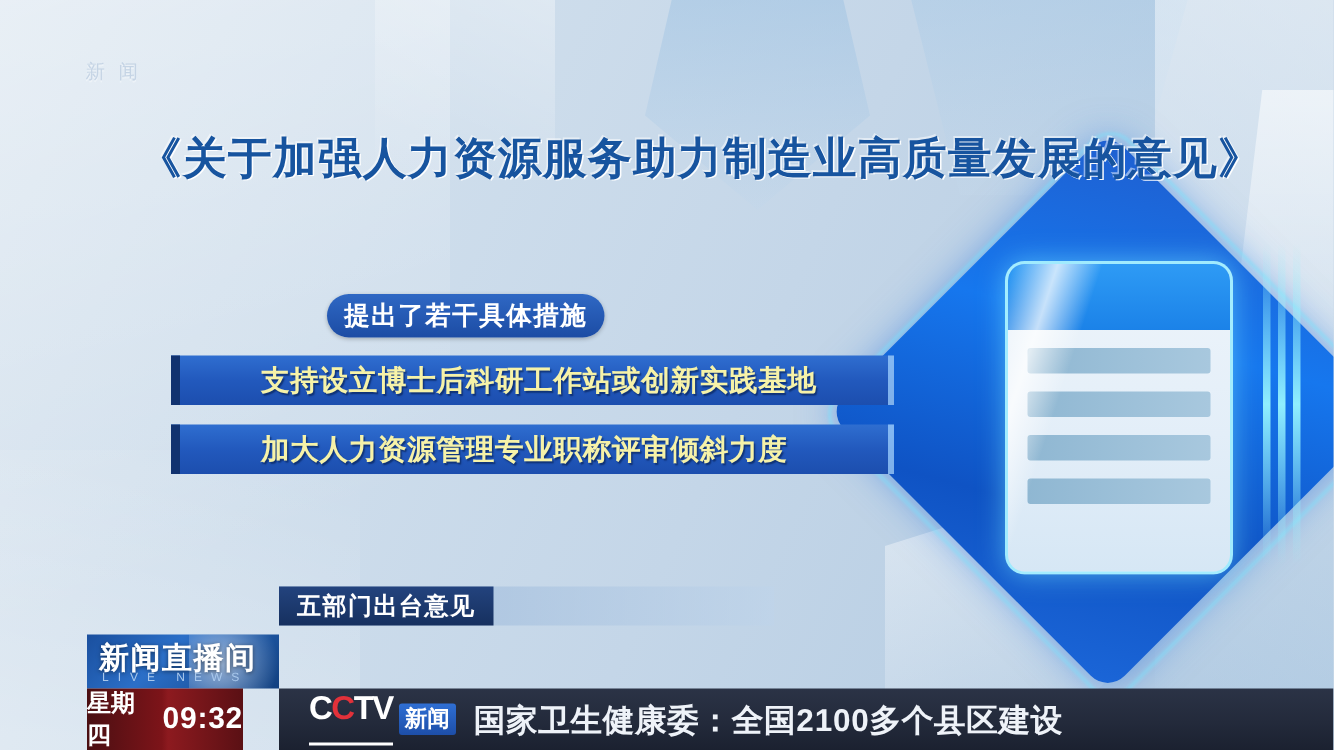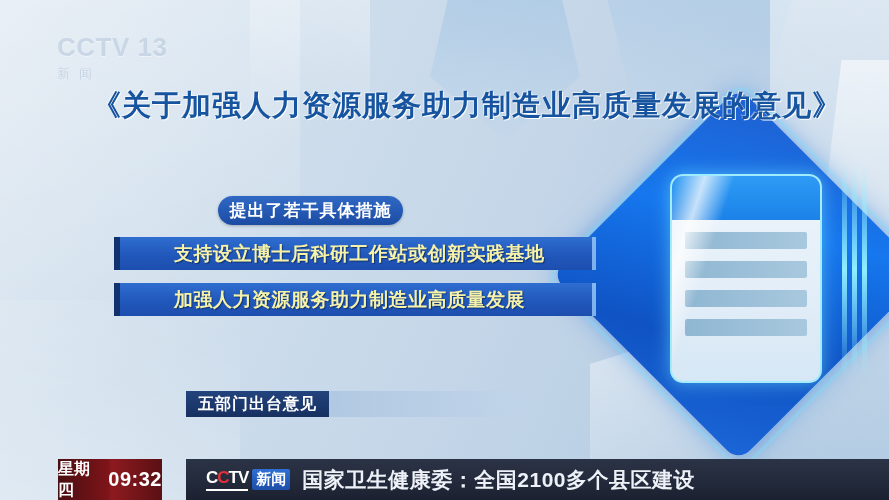--- a/index.html
+++ b/index.html
@@ -134,22 +134,22 @@
     display:flex;align-items:center;justify-content:center;gap:10px;
     color:#ffffff;font-weight:bold;}
   .clock .day{font-size:16px;}
   .clock .time{font-size:20px;letter-spacing:.5px;}
 
   
   .ticker{position:absolute;left:186px;top:459px;width:703px;height:41px;
     background:linear-gradient(180deg,#2b3346 0%,#232a3b 55%,#1b2130 100%);
     display:flex;align-items:center;}
   .ticker-logo{display:flex;align-items:center;margin-left:20px;gap:4px;}
-  .tl-cctv{font-size:17px;font-weight:bold;color:#ffffff;letter-spacing:-1px;
-    border-bottom:2px solid #ffffff;line-height:20px;padding-bottom:1px;}
+  .tl-cctv{font-size:22px;font-weight:bold;color:#ffffff;letter-spacing:-1px;
+    border-bottom:2px solid #ffffff;line-height:20px;padding-bottom:13px;}
   .tl-cctv .red{color:#e2313a;}
   .tl-news{background:linear-gradient(180deg,#2f6fd4,#1d4ea8);color:#ffffff;
     font-size:15px;font-weight:bold;padding:1px 4px;border-radius:2px;}
   .ticker-txt{margin-left:12px;color:#eef2f8;font-size:21px;font-weight:bold;
     letter-spacing:.5px;white-space:nowrap;}
 
   
   .watermark{position:absolute;left:636px;top:452px;font-size:28px;font-weight:bold;
     color:rgba(255,255,255,.45);letter-spacing:1px;white-space:nowrap;
     text-shadow:0 1px 2px rgba(0,0,0,.25);pointer-events:none;}
@@ -164,21 +164,20 @@
     <div class="bg-facet f2"></div>
     <div class="bg-facet f3"></div>
     <div class="bg-facet f4"></div>
     <div class="bg-facet f5"></div>
     <div class="bg-facet f6"></div>
     <div class="bg-facet f7"></div>
     <div class="bg-facet f8"></div>
   </div>
 
   <div class="bug">
-    <div class="bug-main">CCTV 13</div>
     <div class="bug-sub">新闻</div>
   </div>
 
   <div class="doc-wrap">
     <div class="diamond"></div>
     <div class="diamond-glow"></div>
     <div class="beam" style="left:246px"></div>
     <div class="beam" style="left:256px"></div>
     <div class="beam" style="left:266px"></div>
     <div class="card">
@@ -194,27 +193,32 @@
   <div class="title">《关于加强人力资源服务助力制造业高质量发展的意见》</div>
 
 
   <div class="pill">提出了若干具体措施</div>
 
   <div class="bars">
     <div class="bar">
       <span class="bar-txt">支持设立博士后科研工作站或创新实践基地</span>
     </div>
     <div class="bar">
-      <span class="bar-txt">加强人力资源服务助力制造业高质量发展</span>
+      <span class="bar-txt">加大人力资源管理专业职称评审倾斜力度</span>
     </div>
   </div>
 
   <div class="kicker-bg"></div>
   <div class="kicker">五部门出台意见</div>
 
+  <div class="proglogo">
+    <div class="pl-flare"></div>
+    <div class="pl-main">新闻直播间</div>
+    <div class="pl-sub">LIVE NEWS</div>
+  </div>
 
   <div class="clock">
     <span class="day">星期四</span>
     <span class="time">09:32</span>
   </div>
 
   <div class="ticker">
     <div class="ticker-logo">
       <span class="tl-cctv">C<span class="red">C</span>TV</span>
       <span class="tl-news">新闻</span>

